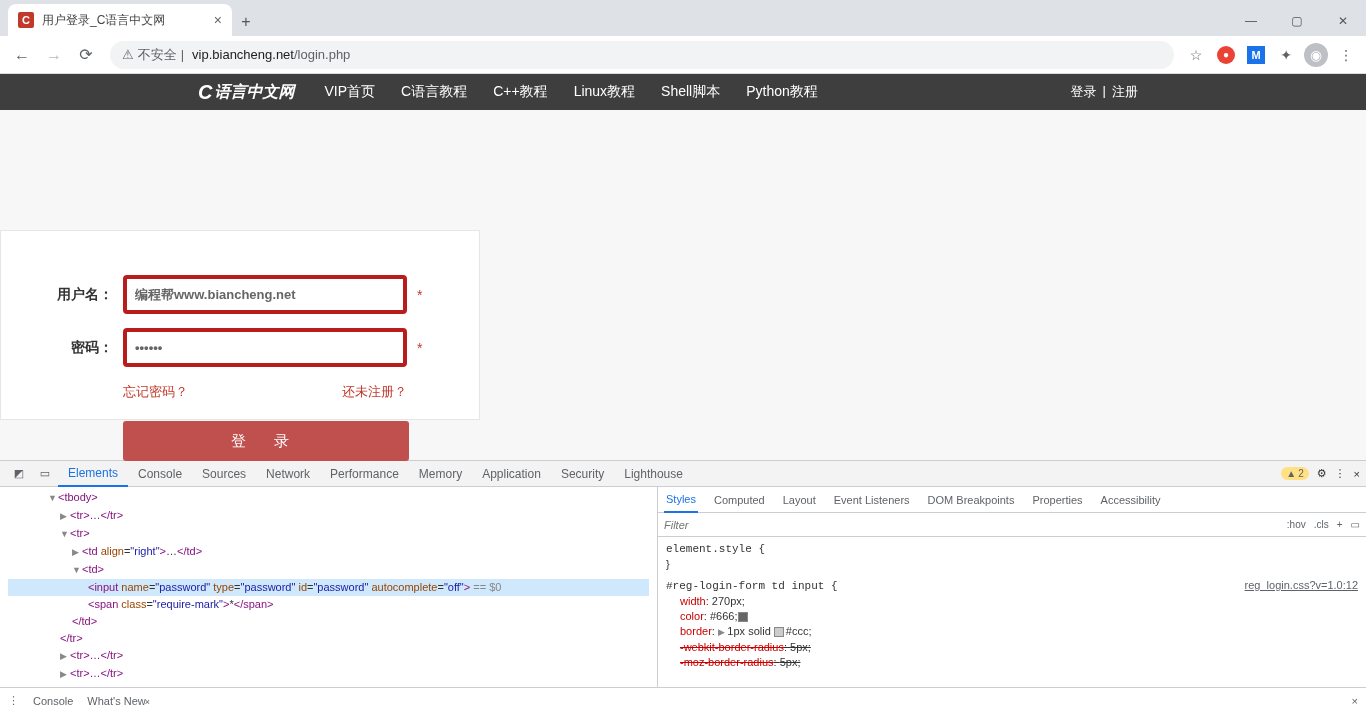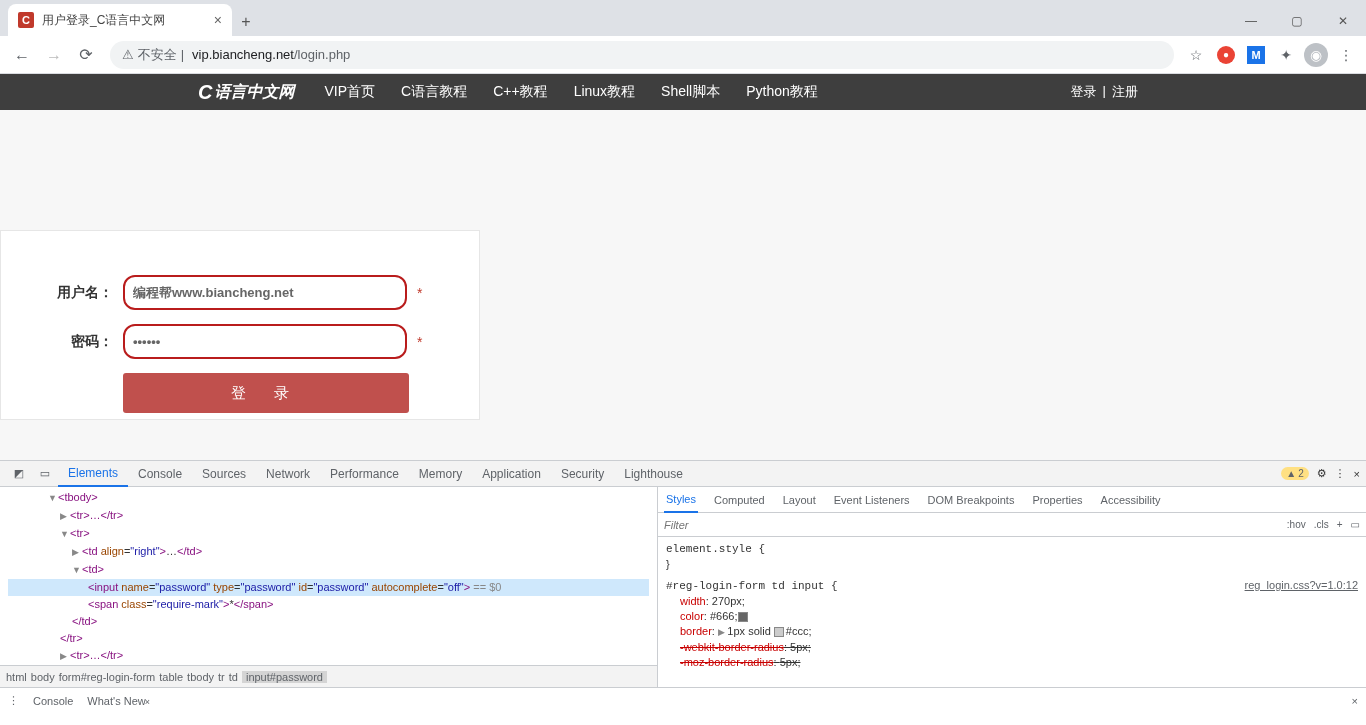--- a/index.html
+++ b/index.html
@@ -36,21 +36,21 @@
 .nav-menu { display: flex; gap: 26px; }
 .nav-menu a { color: #fff; text-decoration: none; font-size: 14px; }
 .auth-links { margin-left: auto; margin-right: 200px; display: flex; gap: 6px; font-size: 13px; }
 .auth-links span { cursor: pointer; }
 
 
 .page-body { background: #f7f7f7; padding: 120px 0 40px; display: flex; justify-content: flex-start; height: 350px; }
 .login-box { background: #fff; border: 1px solid #e6e6e6; width: 480px; padding: 44px 48px 30px; }
 .form-row { display: flex; align-items: center; margin-bottom: 14px; }
 .form-label { width: 64px; text-align: right; font-size: 14px; color: #333; font-weight: bold; margin-right: 10px; }
-.form-input { width: 284px; padding: 8px; border: 2px solid #b91c1c; border-radius: 12px; font-size: 13px; color: #666; font-weight: bold; }
+.form-input { width: 284px; padding: 8px; border: 4px solid #b91c1c; border-radius: 4px; font-size: 13px; color: #666; font-weight: bold; }
 .req { color: #c0392b; margin-left: 10px; font-size: 14px; }
 .link-row { display: flex; padding-left: 74px; width: 358px; justify-content: space-between; font-size: 13px; margin: 16px 0 20px; }
 .link-row a { color: #c0392b; text-decoration: none; }
 .login-btn { margin-left: 74px; width: 286px; height: 40px; background: #c0504d; border: none; border-radius: 3px; color: #fff; font-size: 15px; letter-spacing: 12px; cursor: pointer; }
 
 
 .devtools { border-top: 1px solid #cacdd1; background: #fff; font-family: Consolas, monospace; font-size: 11px; }
 .dt-tabs { height: 26px; display: flex; align-items: center; border-bottom: 1px solid #cacdd1; background: #f3f3f3; padding: 0 6px; }
 .dt-tab-btn { width: 26px; height: 24px; display: flex; align-items: center; justify-content: center; color: #5f6368; cursor: pointer; }
 .dt-tab { padding: 0 10px; height: 26px; display: flex; align-items: center; color: #5f6368; cursor: pointer; font-family: "Segoe UI", sans-serif; font-size: 12px; }
@@ -161,20 +161,24 @@
     <div class="form-row">
       <div class="form-label">用户名：</div>
       <input class="form-input" value="编程帮www.biancheng.net" style="">
       <span class="req">*</span>
     </div>
     <div class="form-row">
       <div class="form-label">密码：</div>
       <input class="form-input" type="text" value="••••••" style="">
       <span class="req">*</span>
     </div>
+    <div class="link-row">
+      <a>忘记密码？</a>
+      <a>还未注册？</a>
+    </div>
     <button class="login-btn">登  录</button>
   </div>
 </div>
 
 <div class="devtools">
   <div class="dt-tabs">
     <div class="dt-tab-btn">◩</div>
     <div class="dt-tab-btn">▭</div>
     <div class="dt-tab active">Elements</div>
     <div class="dt-tab">Console</div>
@@ -203,30 +207,20 @@
         <div class="dom-line" style="padding-left:64px"><span class="arrow">▼</span><span class="tag">&lt;td&gt;</span></div>
         <div class="dom-line selected" style="padding-left:80px">
           <span class="tag">&lt;input </span><span class="attr-name">name</span>=<span class="attr-val">"password"</span> <span class="attr-name">type</span>=<span class="attr-val">"password"</span> <span class="attr-name">id</span>=<span class="attr-val">"password"</span> <span class="attr-name">autocomplete</span>=<span class="attr-val">"off"</span><span class="tag">&gt;</span><span class="sel-dollar"> == $0</span>
         </div>
         <div class="dom-line" style="padding-left:80px"><span class="tag">&lt;span </span><span class="attr-name">class</span>=<span class="attr-val">"require-mark"</span><span class="tag">&gt;</span>*<span class="tag">&lt;/span&gt;</span></div>
         <div class="dom-line" style="padding-left:64px"><span class="tag">&lt;/td&gt;</span></div>
         <div class="dom-line" style="padding-left:52px"><span class="tag">&lt;/tr&gt;</span></div>
         <div class="dom-line" style="padding-left:52px"><span class="arrow">▶</span><span class="tag">&lt;tr&gt;…&lt;/tr&gt;</span></div>
         <div class="dom-line" style="padding-left:52px"><span class="arrow">▶</span><span class="tag">&lt;tr&gt;…&lt;/tr&gt;</span></div>
       </div>
-      <div class="breadcrumb">
-        <span>html</span>
-        <span>body</span>
-        <span>form#reg-login-form</span>
-        <span>table</span>
-        <span>tbody</span>
-        <span>tr</span>
-        <span>td</span>
-        <span class="sel">input#password</span>
-      </div>
     </div>
 
     <div class="dt-right-panel">
       <div class="styles-tabs">
         <div class="st-tab active">Styles</div>
         <div class="st-tab">Computed</div>
         <div class="st-tab">Layout</div>
         <div class="st-tab">Event Listeners</div>
         <div class="st-tab">DOM Breakpoints</div>
         <div class="st-tab">Properties</div>

